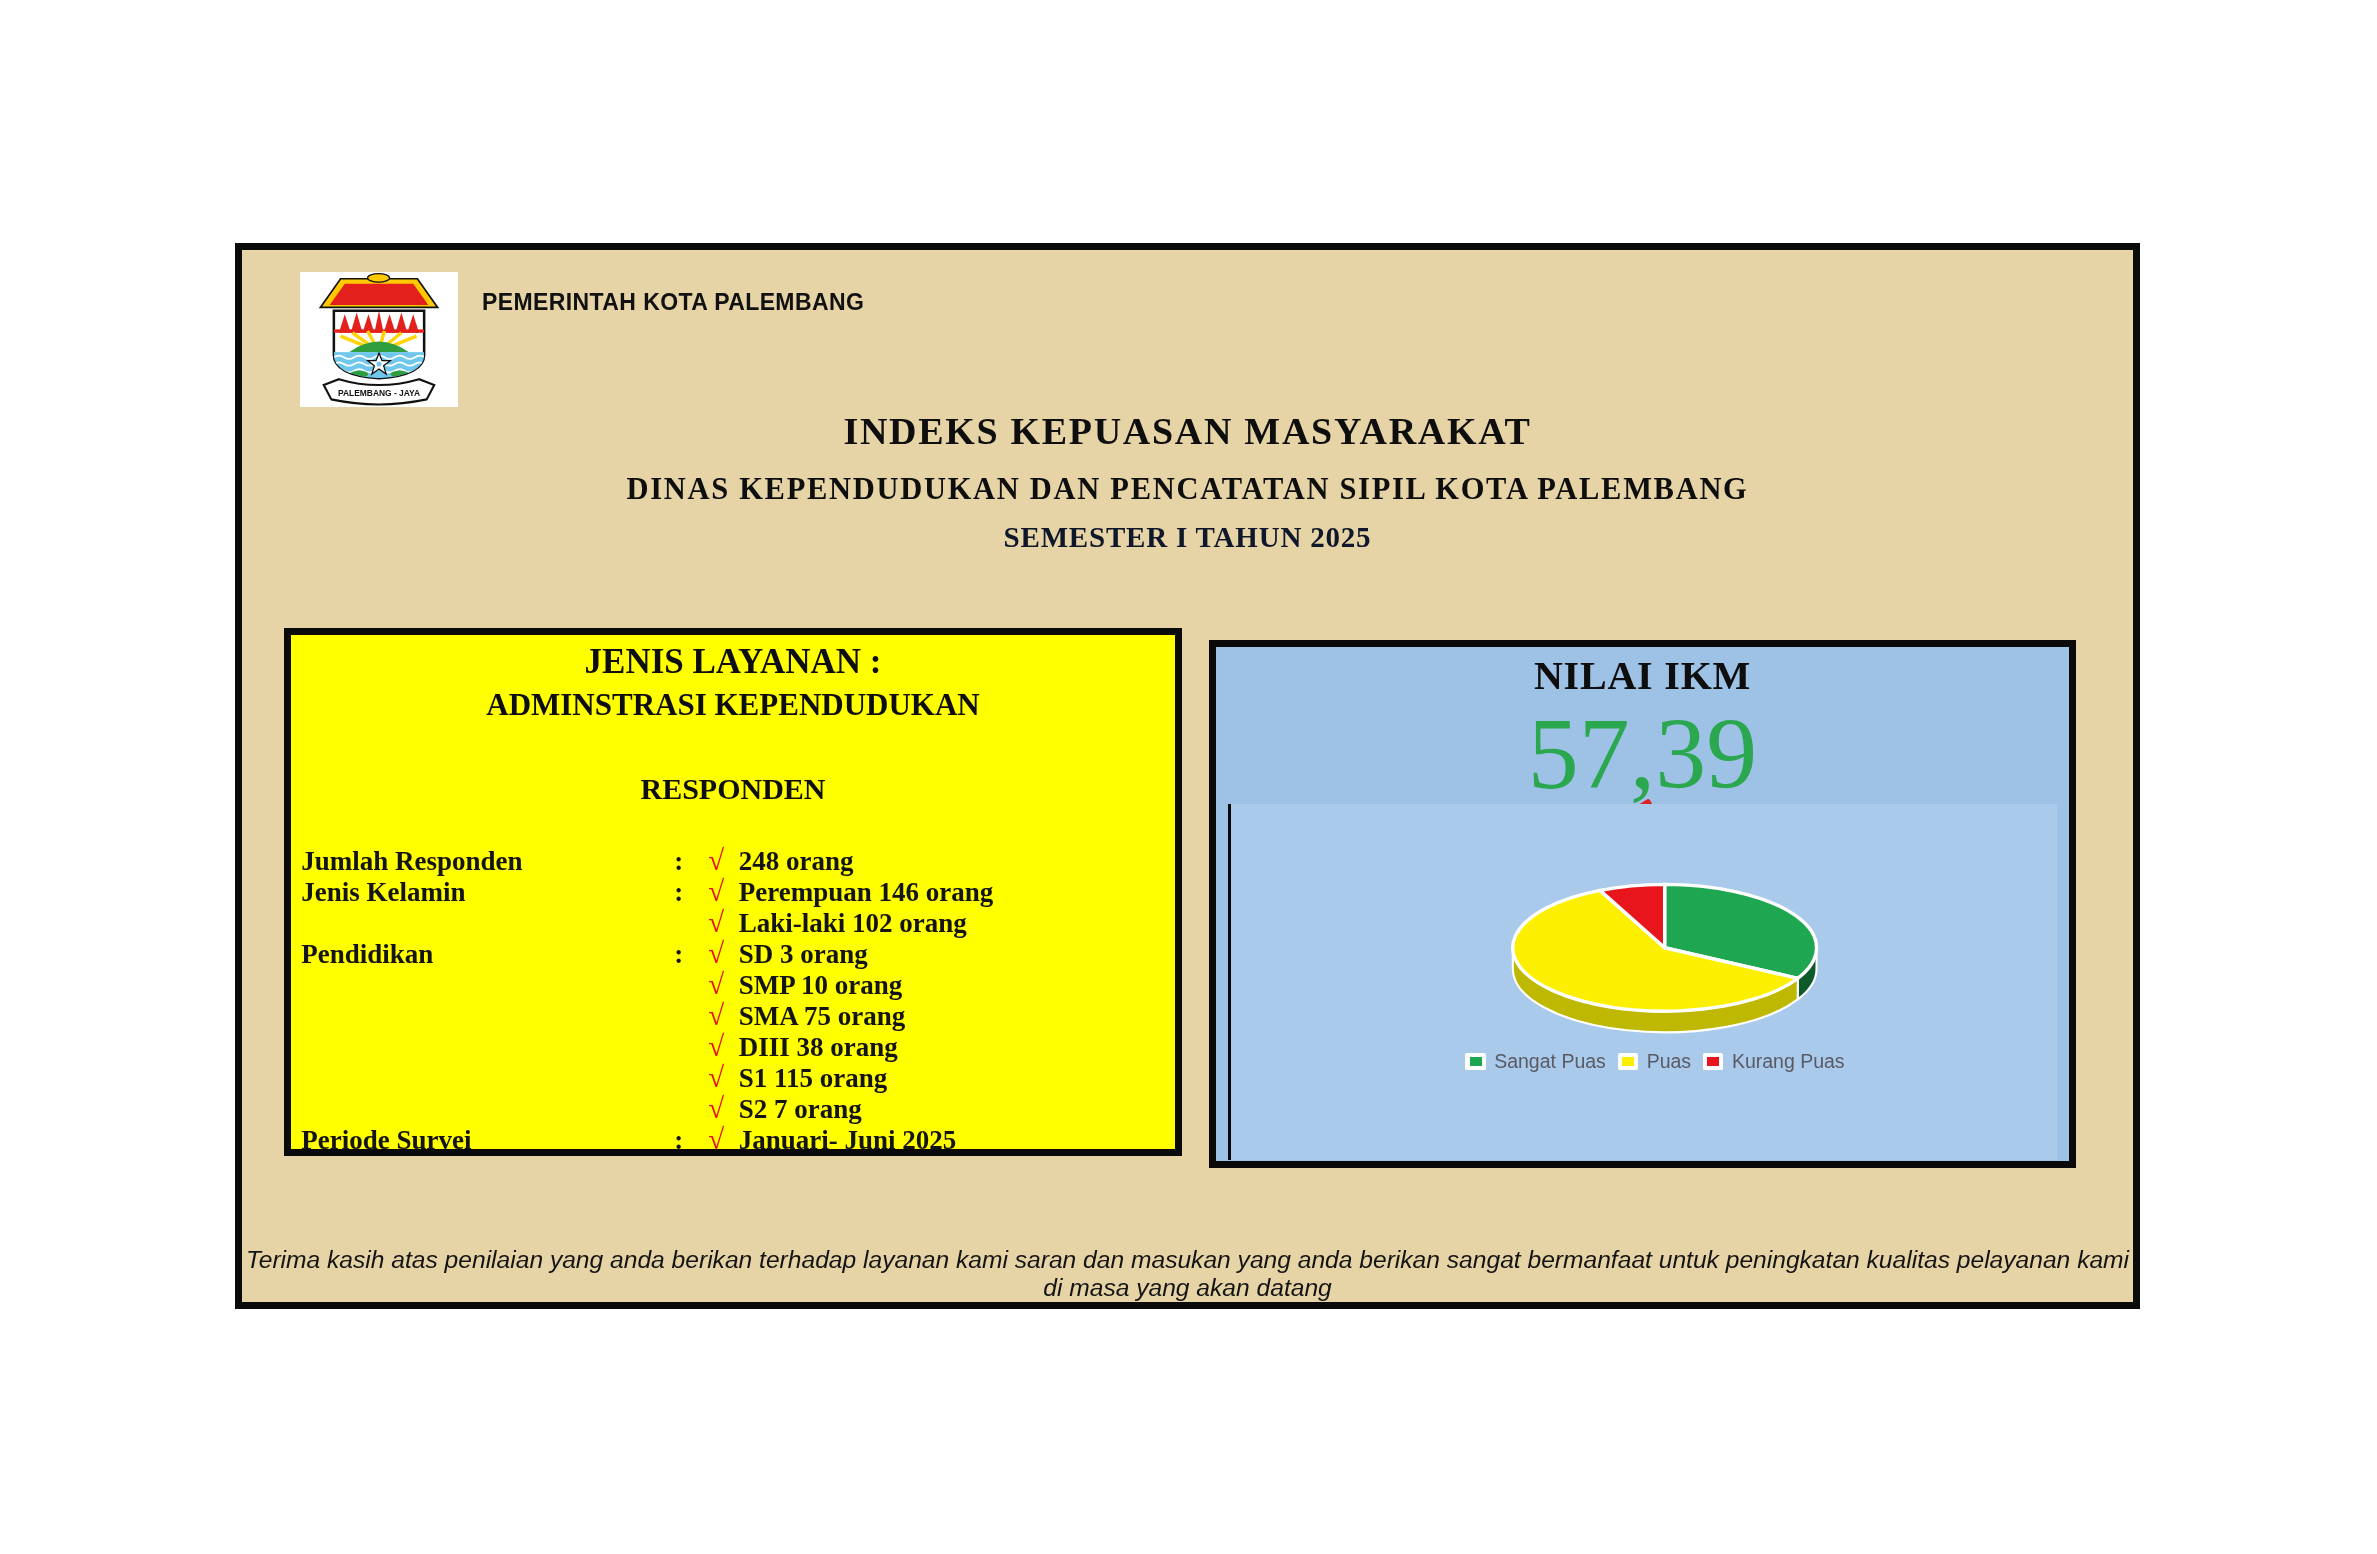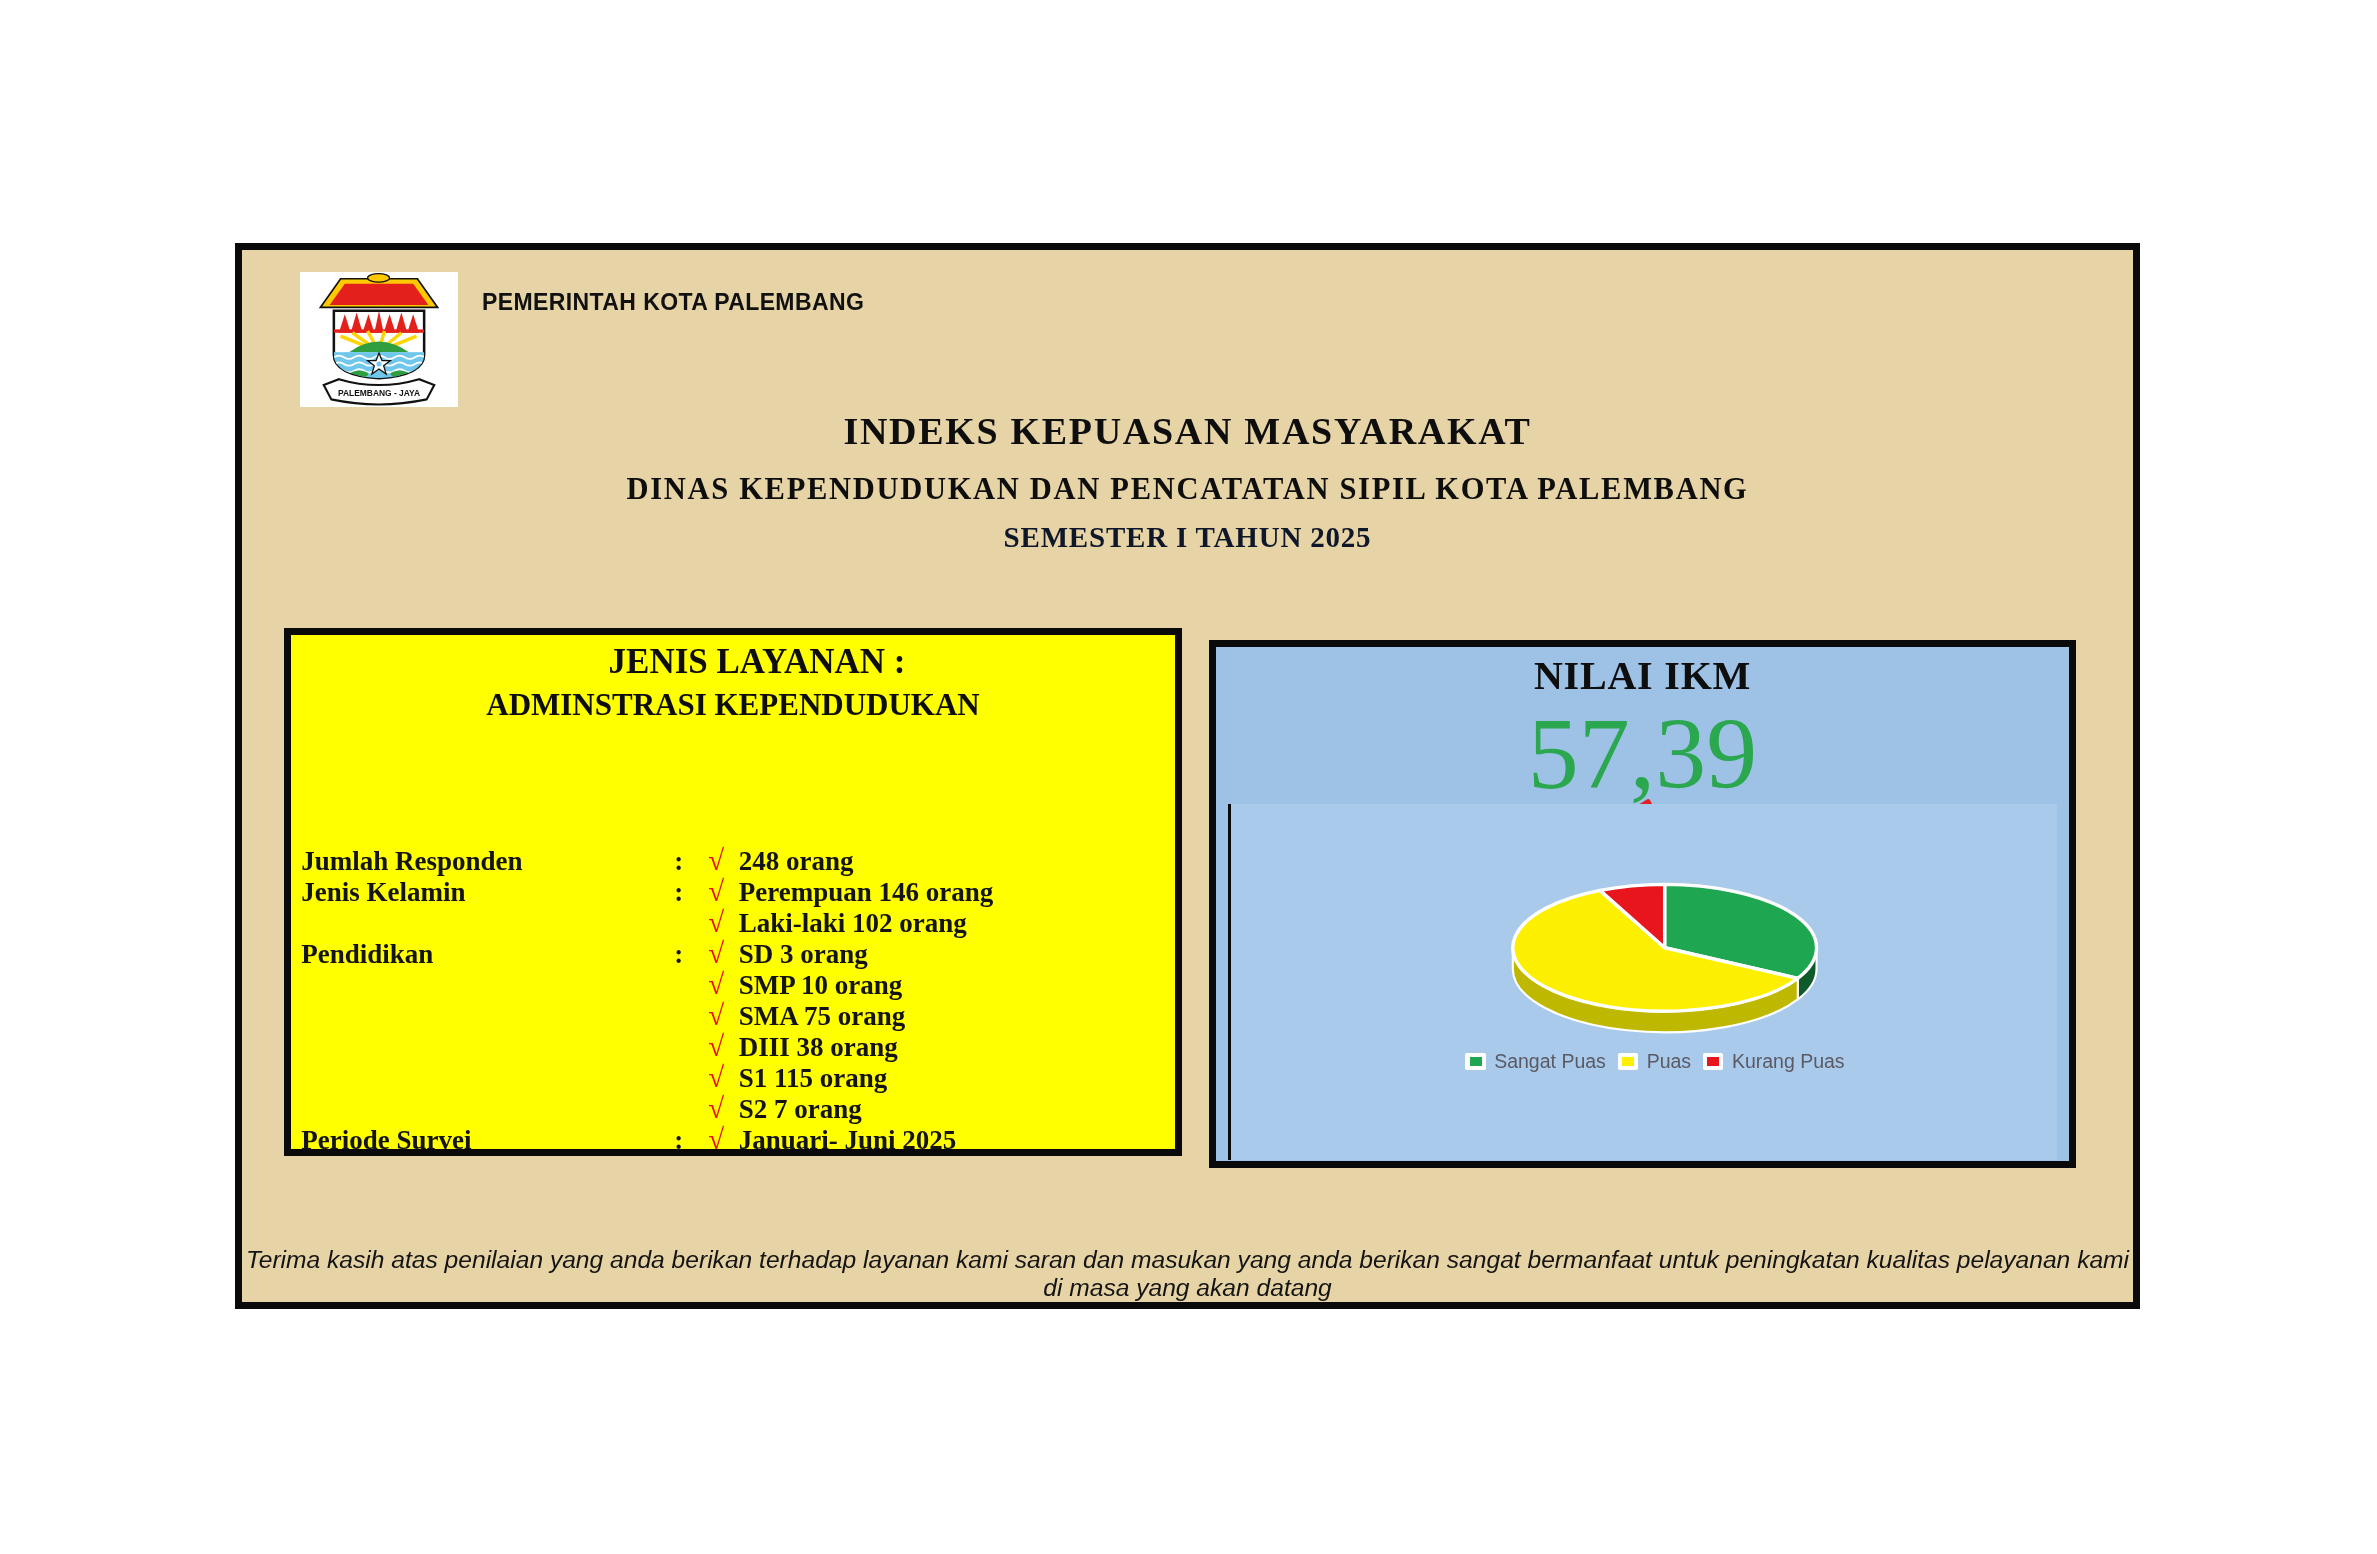--- a/index.html
+++ b/index.html
@@ -14,21 +14,21 @@
   .title-1{position:absolute;left:0;top:159px;width:100%;text-align:center;
            font-weight:bold;font-size:38px;color:#0e0e0e;letter-spacing:1.7px;}
   .title-2{position:absolute;left:0;top:222px;width:100%;text-align:center;
            font-weight:bold;font-size:30.5px;color:#0e0e0e;letter-spacing:1.7px;}
   .title-3{position:absolute;left:0;top:271px;width:100%;text-align:center;
            font-weight:bold;font-size:29px;color:#0f172a;letter-spacing:0.8px;}
   
   .service-box{position:absolute;left:42px;top:378px;width:898px;height:528px;
                box-sizing:border-box;border:7.6px solid #0a0a0a;background:#FFFF00;}
   .svc-heading{position:absolute;left:0;top:6.8px;width:100%;text-align:center;
-               font-weight:bold;font-size:35px;color:#0e0e0e;margin-left:24px;}
+               font-weight:bold;font-size:35px;color:#0e0e0e;}
   .svc-subheading{position:absolute;left:0;top:52px;width:100%;text-align:center;
                font-weight:bold;font-size:31px;color:#0e0e0e;}
   .svc-section{position:absolute;left:0;top:137px;width:100%;text-align:center;
                font-weight:bold;font-size:30px;color:#0e0e0e;}
   .rows{position:absolute;left:10.2px;top:209px;width:857px;}
   .row{display:flex;align-items:baseline;height:31px;font-size:27px;font-weight:bold;color:#141414;}
   .row .lbl{width:373px;flex:none;}
   .row .col{width:34px;flex:none;}
   .row .chk{width:30.5px;flex:none;color:#EA0B0B;font-size:29px;}
   .row .val{flex:1;}
@@ -118,20 +118,21 @@
     </div>
 
     <div class="org-header">PEMERINTAH KOTA PALEMBANG</div>
     <div class="title-1">INDEKS KEPUASAN MASYARAKAT</div>
     <div class="title-2">DINAS KEPENDUDUKAN DAN PENCATATAN SIPIL KOTA PALEMBANG</div>
     <div class="title-3">SEMESTER I TAHUN 2025</div>
 
     <div class="service-box">
       <div class="svc-heading">JENIS LAYANAN :</div>
       <div class="svc-subheading">ADMINSTRASI KEPENDUDUKAN</div>
+      <div class="svc-section">RESPONDEN</div>
 
       <div class="rows">
         <div class="row">
           <span class="lbl">Jumlah Responden</span>
           <span class="col">:</span>
           <span class="chk">√</span>
           <span class="val">248 orang</span>
         </div>
         <div class="row">
           <span class="lbl">Jenis Kelamin</span>

